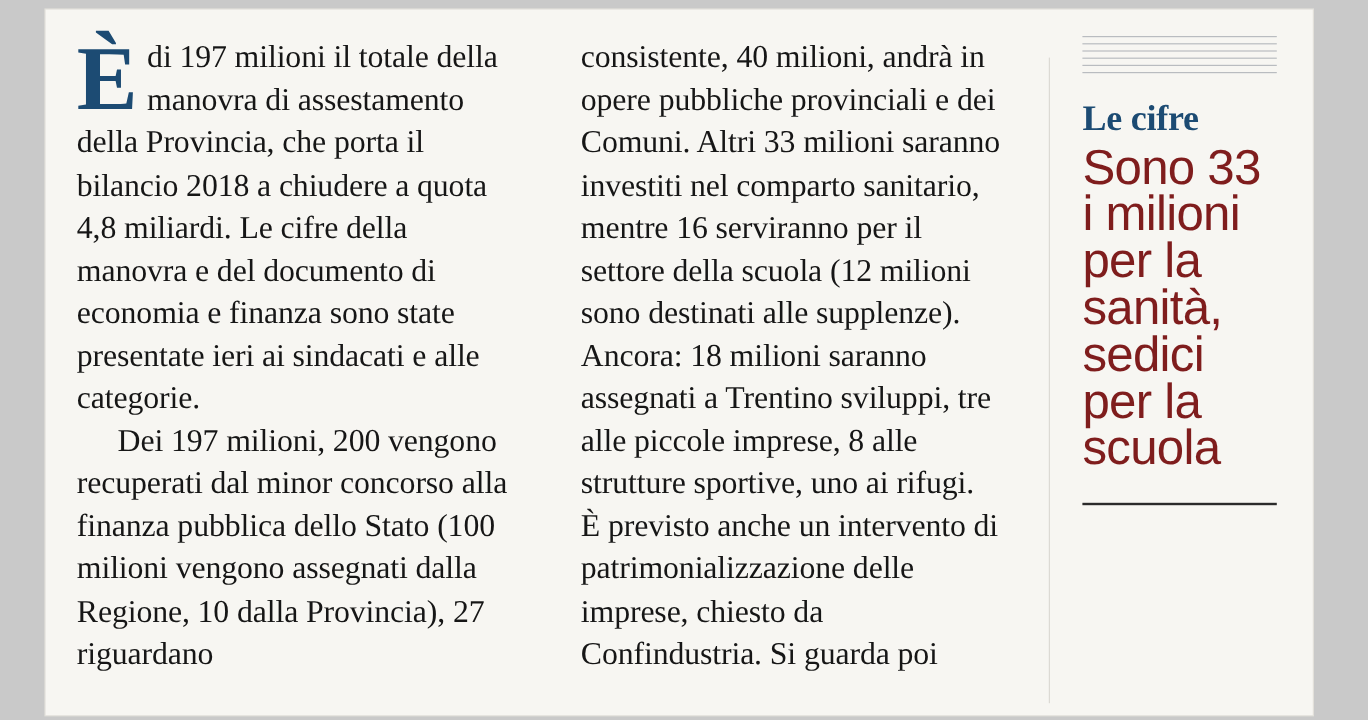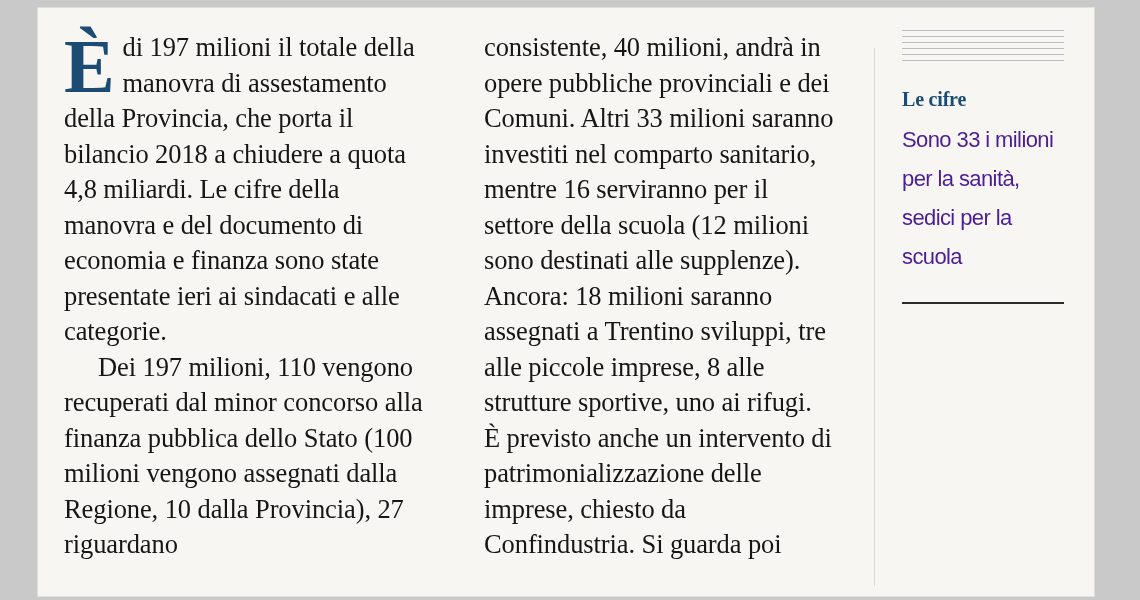--- a/index.html
+++ b/index.html
@@ -81,32 +81,32 @@
     position: relative;
   }
   .rail-lines i {
     display: block;
     height: 1px;
     background: #b9bcc0;
     margin-bottom: 5px;
   }
   .rail-title {
     font-family: "Liberation Serif", serif;
-    font-size: 20px;
+    font-size: 30px;
     line-height: 34px;
     font-weight: 700;
     color: #1c4b73;
     margin-bottom: 4px;
     letter-spacing: -0.2px;
   }
   .rail-text {
     font-family: "Liberation Sans", sans-serif;
-    font-size: 22px;
+    font-size: 41px;
     line-height: 39px;
-    color: #4c1d95;
+    color: #7f1d1d;
     font-weight: 400;
     letter-spacing: -0.6px;
   }
   .rail-rule {
     width: 162px;
     height: 2px;
     background: #2b2b2b;
     margin-top: 26px;
   }
   .vline {
@@ -120,21 +120,21 @@
 </head>
 <body>
 
 <div class="page">
 
   <div class="columns">
 
     <div class="col col-1">
       <div class="body-text">
         <p><span class="dropcap">È</span><span> di 197 milioni il totale della manovra di assestamento della Provincia, che porta il bilancio 2018 a chiudere a quota 4,8 miliardi. Le cifre della manovra e del documento di economia e finanza sono state presentate ieri ai sindacati e alle categorie.</span></p>
-        <p class="indent">Dei 197 milioni, 110 vengono recuperati dal minor concorso alla finanza pubblica dello Stato (100 milioni vengono assegnati dalla Regione, 10 dalla Provincia), 27 riguardano</p>
+        <p class="indent">Dei 197 milioni, 200 vengono recuperati dal minor concorso alla finanza pubblica dello Stato (100 milioni vengono assegnati dalla Regione, 10 dalla Provincia), 27 riguardano</p>
       </div>
     </div>
 
     <div class="col col-2">
       <div class="body-text">
         <p>consistente, 40 milioni, andrà in opere pubbliche provinciali e dei Comuni. Altri 33 milioni saranno investiti nel comparto sanitario, mentre 16 serviranno per il settore della scuola (12 milioni sono destinati alle supplenze). Ancora: 18 milioni saranno assegnati a Trentino sviluppi, tre alle piccole imprese, 8 alle strutture sportive, uno ai rifugi. È previsto anche un intervento di patrimonializzazione delle imprese, chiesto da Confindustria. Si guarda poi</p>
       </div>
     </div>
 
     <div class="col col-3">

